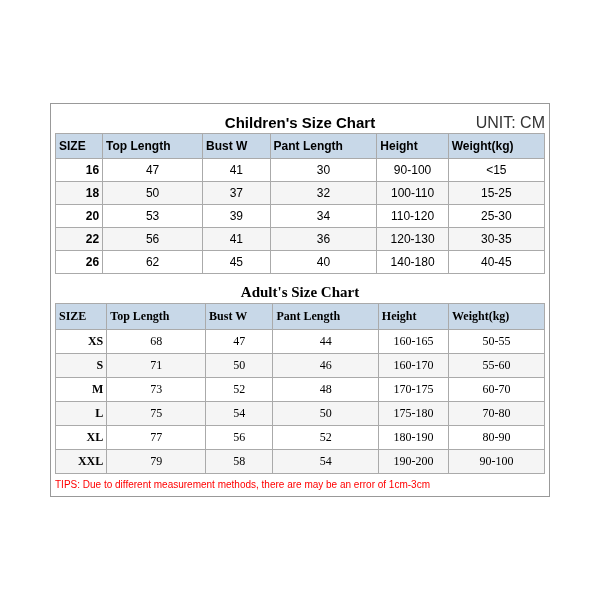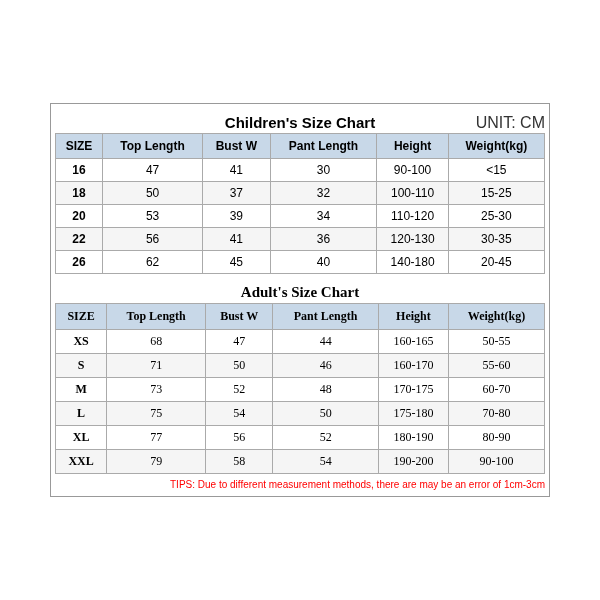--- a/index.html
+++ b/index.html
@@ -36,45 +36,46 @@
     }
     table {
       width: 100%;
       border-collapse: collapse;
       font-size: 12px;
     }
     th {
       background-color: #c8d8e8;
       border: 1px solid #aaa;
       padding: 5px 3px;
-      text-align: center;
+      text-align: left;
       font-weight: bold;
       font-size: 12px;
     }
     td {
       border: 1px solid #aaa;
       padding: 4px 3px;
       text-align: center;
       font-size: 12px;
     }
     tr:nth-child(even) td {
       background-color: #f5f5f5;
     }
     tr:nth-child(odd) td {
       background-color: #fff;
     }
     td:first-child {
       font-weight: bold;
+      text-align: right;
     }
     .adult-section {
       margin-top: 4px;
       font-family: Liberation Serif, serif;
     }
     .tips {
-      text-align: right;
+      text-align: left;
       color: red;
       font-size: 10px;
       padding: 5px 0 2px 0;
     }
   </style>
 </head>
 <body>
 
 <div class="chart-wrapper">
 
@@ -126,21 +127,21 @@
           <td>36</td>
           <td>120-130</td>
           <td>30-35</td>
         </tr>
         <tr>
           <td>26</td>
           <td>62</td>
           <td>45</td>
           <td>40</td>
           <td>140-180</td>
-          <td>20-45</td>
+          <td>40-45</td>
         </tr>
       </tbody>
   </table>
 
   <div class="adult-section">
     <div class="section-title">
       <span>Adult's Size Chart</span>
     </div>
     <table>
       <thead>

